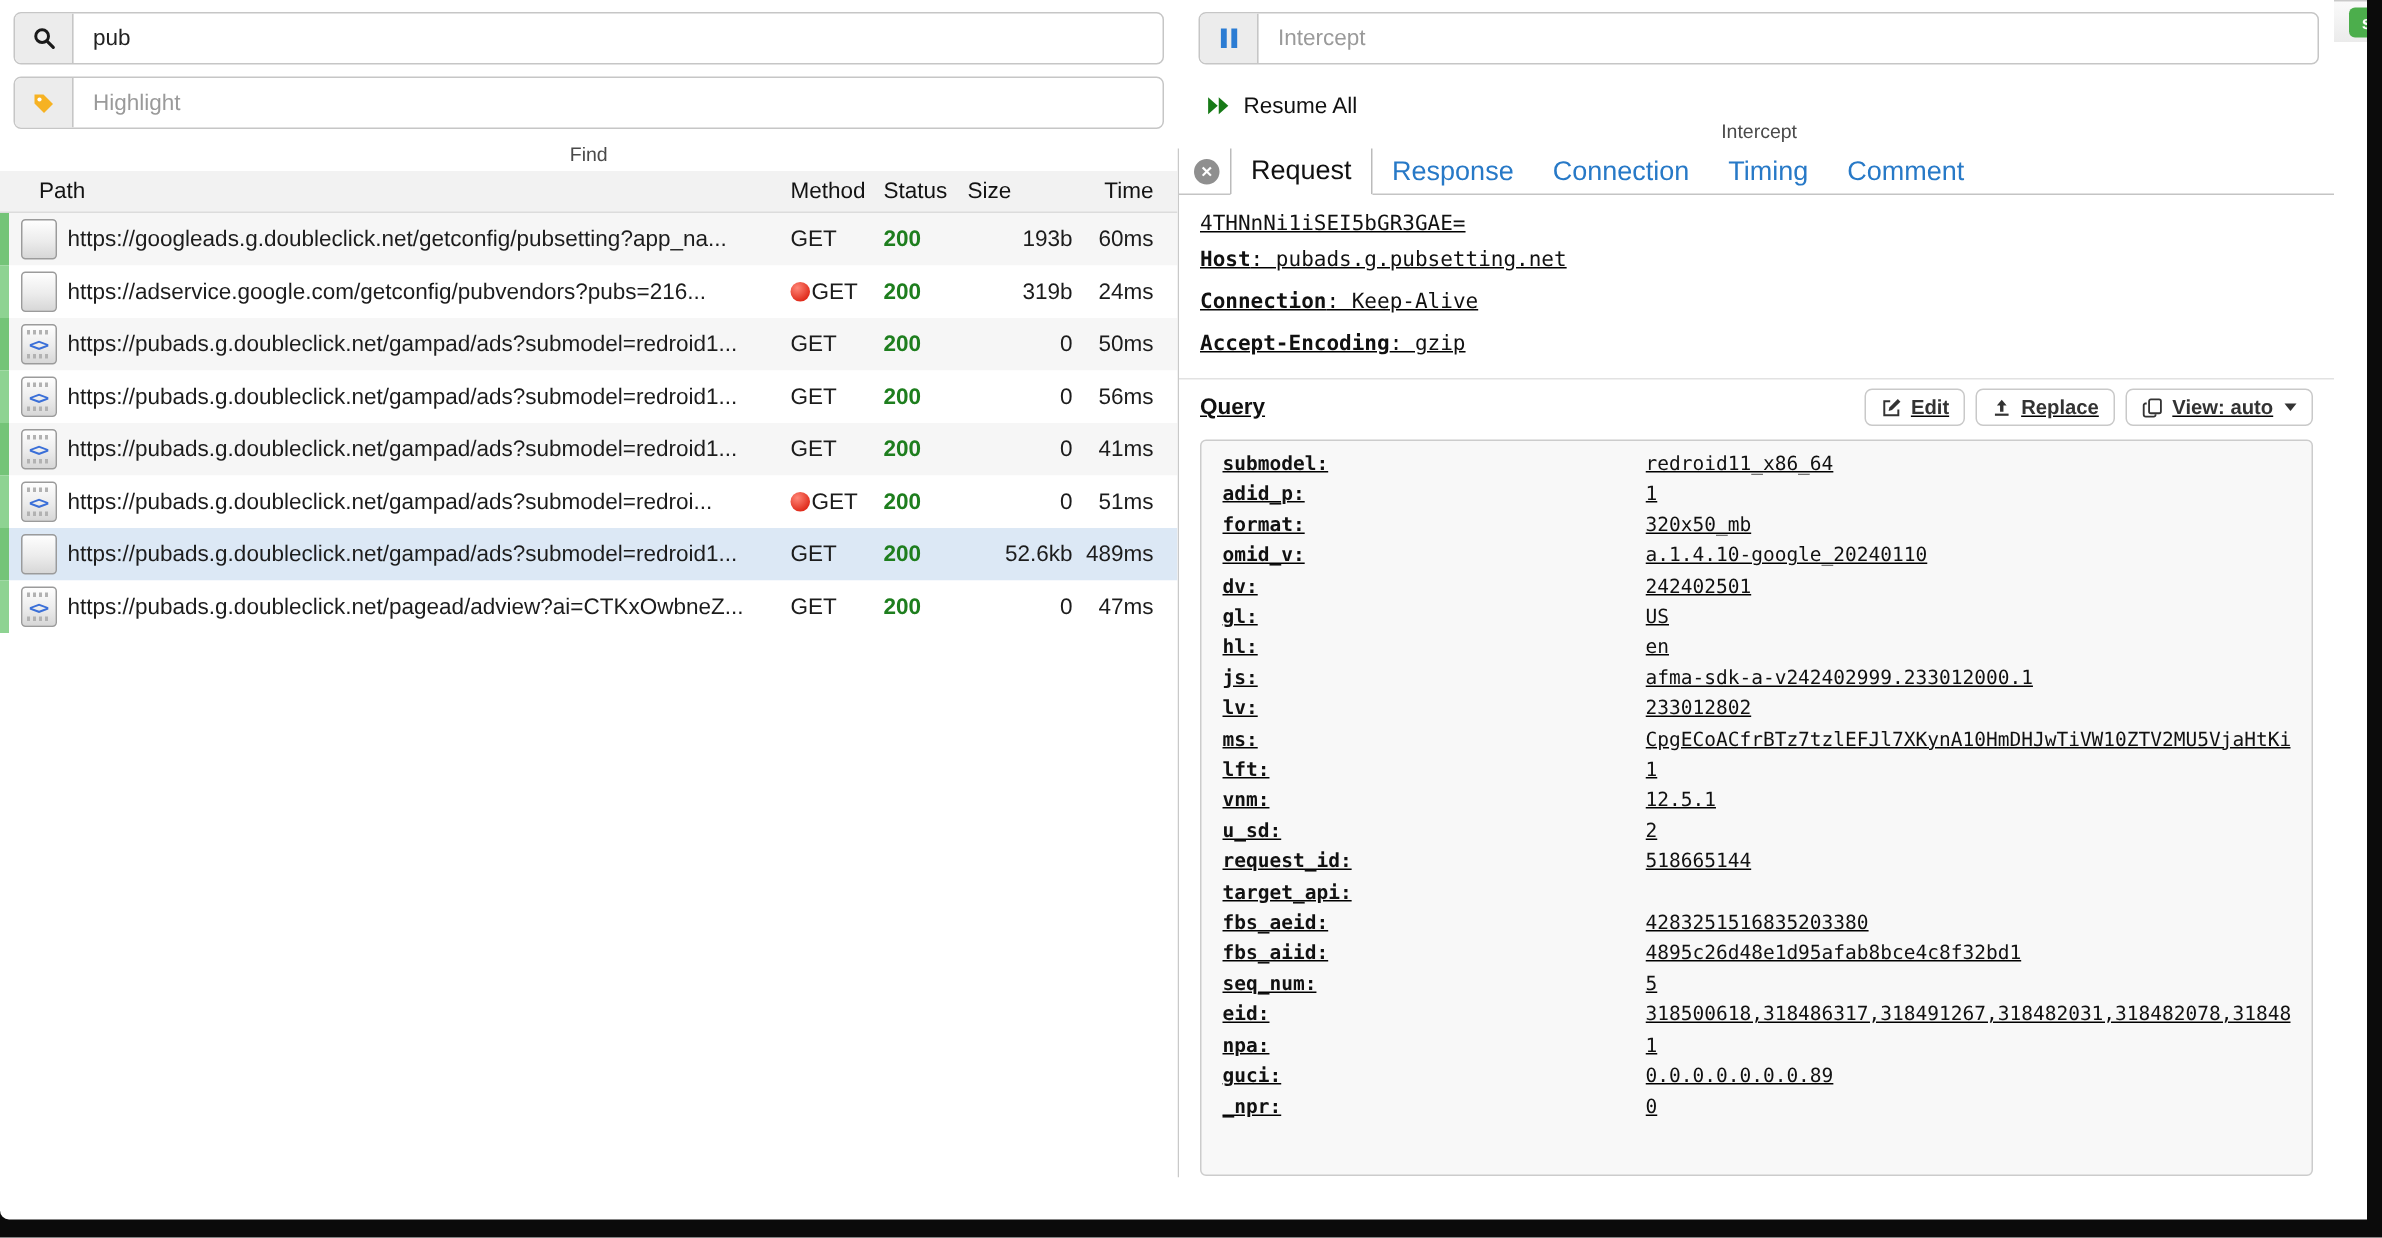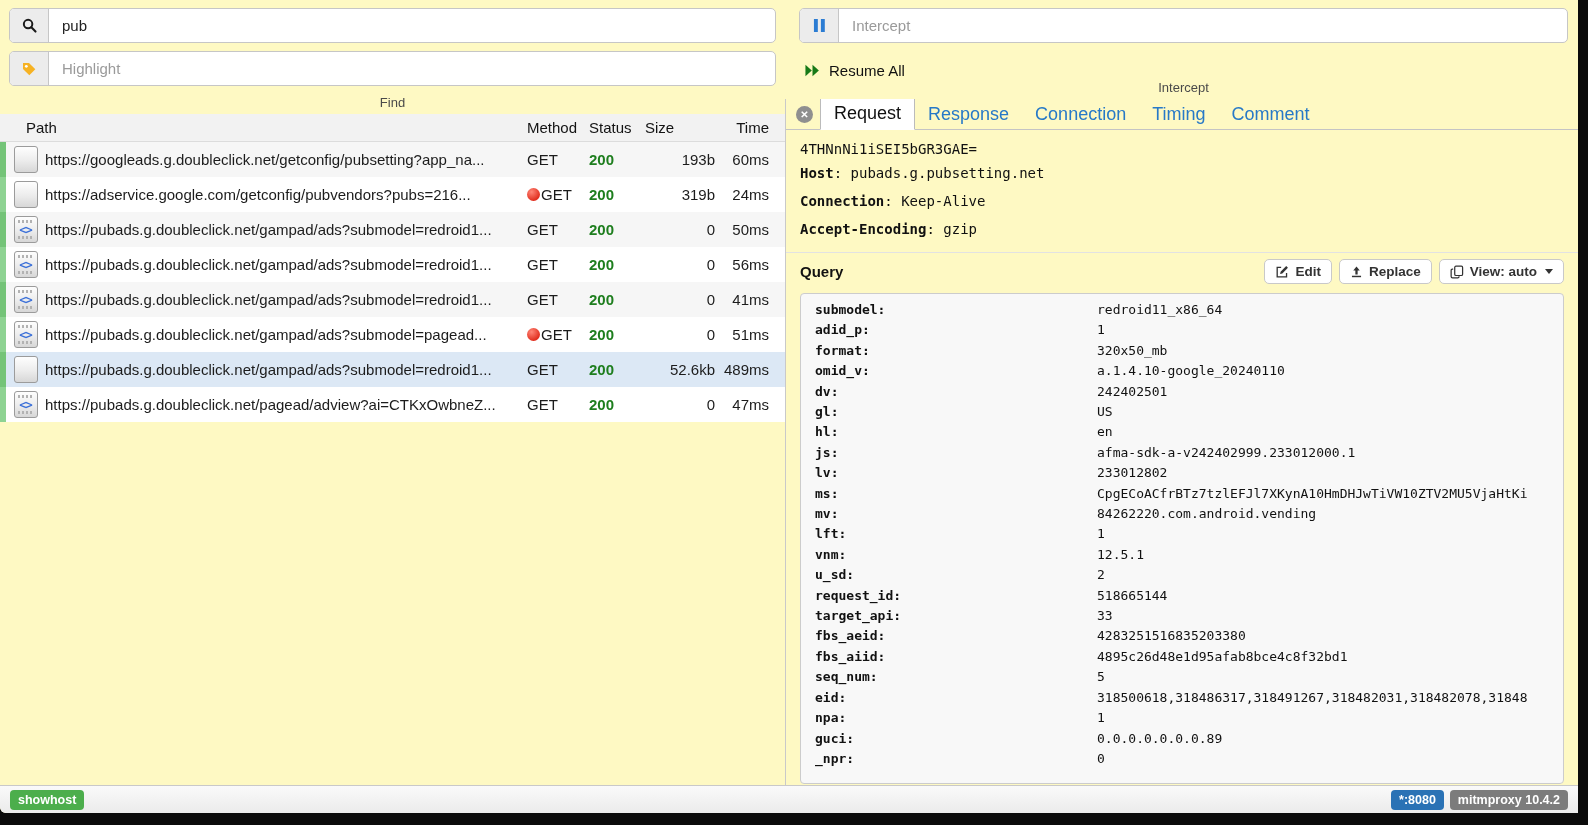--- a/index.html
+++ b/index.html
@@ -1,19 +1,19 @@
 <!DOCTYPE html>
 <html><head>
 <meta charset="utf-8">
 <style>
   html,body{margin:0;padding:0;}
   body{width:1588px;height:825px;background:#0b0b0b;position:relative;overflow:hidden;
        font-family:"Liberation Sans",sans-serif;-webkit-font-smoothing:antialiased;}
-  .app{position:absolute;left:0;top:0;width:1578px;height:813px;background:#fef9c3;overflow:hidden;
-       display:flex;flex-direction:column;border-bottom-left-radius:6px;}
+  .app{position:absolute;left:0;top:0;width:1578px;height:813px;background:#ffffff;overflow:hidden;
+       display:flex;flex-direction:row;border-bottom-left-radius:6px;}
   .main{display:flex;height:785px;}
   
   .left-panel{width:785px;display:flex;flex-direction:column;overflow:hidden;}
   .filter-box{padding:8px 9px 0 9px;}
   .input-group{display:flex;height:33px;border:1px solid #c6c6c6;border-radius:5px;margin-bottom:8px;
                overflow:hidden;background:#fff;}
   .addon{width:38px;background:#ececec;border-right:1px solid #c6c6c6;display:flex;align-items:center;
          justify-content:center;flex-shrink:0;}
   .tinput{flex:1;border:0;outline:none;padding:0 13px;font-size:15px;color:#222;
           font-family:"Liberation Sans",sans-serif;background:transparent;}
@@ -50,21 +50,21 @@
   .right-panel{flex:1;display:flex;flex-direction:column;overflow:hidden;}
   .intercept-box{padding:8px 10px 0 14px;}
   .resume-row{display:flex;align-items:center;gap:8px;padding:11px 0 0 5px;font-size:15px;color:#111;
               font-weight:500;width:130px;cursor:default;}
   .detail-wrap{flex:1;border-left:1px solid #c9c9c9;display:flex;flex-direction:column;overflow:hidden;}
   .tabbar{display:flex;align-items:flex-end;padding-left:10px;border-bottom:1px solid #c4c4c4;height:30px;}
   .close-btn{width:17px;height:17px;border-radius:50%;background:#8f8f8f;color:#fff;font-size:10px;
              font-weight:bold;display:flex;align-items:center;justify-content:center;margin:0 7px 6px 0;}
   .tab{font-size:18px;padding:5px 13px 5px;color:#2779c7;margin-bottom:-1px;cursor:default;}
   .tab.active{color:#111;background:#fff;border:1px solid #bbb;border-bottom:1px solid #fff;}
-  .detail-content{flex:1;overflow:hidden;padding:5px 14px 1px;display:flex;flex-direction:column;}
+  .detail-content{flex:1;overflow:hidden;padding:5px 14px 1px;display:flex;flex-direction:column;text-decoration:underline;}
   .mono,.kv{font-family:"DejaVu Sans Mono",monospace;font-size:14px;line-height:28px;color:#111;
             white-space:nowrap;overflow:hidden;}
   .hdr-name{font-weight:bold;margin-top:27px;}
   .sep{border:0;border-top:1px solid #e2e2e2;margin:9px -14px 0;}
   .query-head{display:flex;align-items:center;margin-top:5px;height:33px;}
   .query-title{font-weight:bold;font-size:15px;color:#111;flex:1;}
   .btn{display:inline-flex;align-items:center;gap:6px;border:1px solid #c9c9c9;border-radius:5px;
        background:#fff;padding:4px 10px;font-size:13.5px;font-weight:bold;color:#333;margin-left:7px;}
   .caret{width:0;height:0;border-left:4px solid transparent;border-right:4px solid transparent;
          border-top:5px solid #333;margin-left:2px;}
@@ -197,21 +197,21 @@
           </div>
           <div class="frow">
             <span class="rowbar alt"></span>
             <span class="icon-wrap">
               <span class="ficon html">
                 <i class="stripes top"></i>
                 <b class="code">&lt;&gt;</b>
                 <i class="stripes bot"></i>
               </span>
             </span>
-            <span class="fpath">https://pubads.g.doubleclick.net/gampad/ads?submodel=pagead...</span>
+            <span class="fpath">https://pubads.g.doubleclick.net/gampad/ads?submodel=redroi...</span>
             <span class="fmethod">
               <span class="dot"></span>
               <span>GET</span>
             </span>
             <span class="fstatus">200</span>
             <span class="fsize">0</span>
             <span class="ftime">51ms</span>
           </div>
           <div class="frow selected">
             <span class="rowbar"></span>
@@ -350,42 +350,37 @@
                 </div>
                 <div class="qrow">
                   <span class="qkey">lv:</span>
                   <span class="qval">233012802</span>
                 </div>
                 <div class="qrow">
                   <span class="qkey">ms:</span>
                   <span class="qval">CpgECoACfrBTz7tzlEFJl7XKynA10HmDHJwTiVW10ZTV2MU5VjaHtKi</span>
                 </div>
                 <div class="qrow">
-                  <span class="qkey">mv:</span>
-                  <span class="qval">84262220.com.android.vending</span>
-                </div>
-                <div class="qrow">
                   <span class="qkey">lft:</span>
                   <span class="qval">1</span>
                 </div>
                 <div class="qrow">
                   <span class="qkey">vnm:</span>
                   <span class="qval">12.5.1</span>
                 </div>
                 <div class="qrow">
                   <span class="qkey">u_sd:</span>
                   <span class="qval">2</span>
                 </div>
                 <div class="qrow">
                   <span class="qkey">request_id:</span>
                   <span class="qval">518665144</span>
                 </div>
                 <div class="qrow">
                   <span class="qkey">target_api:</span>
-                  <span class="qval">33</span>
                 </div>
                 <div class="qrow">
                   <span class="qkey">fbs_aeid:</span>
                   <span class="qval">4283251516835203380</span>
                 </div>
                 <div class="qrow">
                   <span class="qkey">fbs_aiid:</span>
                   <span class="qval">4895c26d48e1d95afab8bce4c8f32bd1</span>
                 </div>
                 <div class="qrow">

